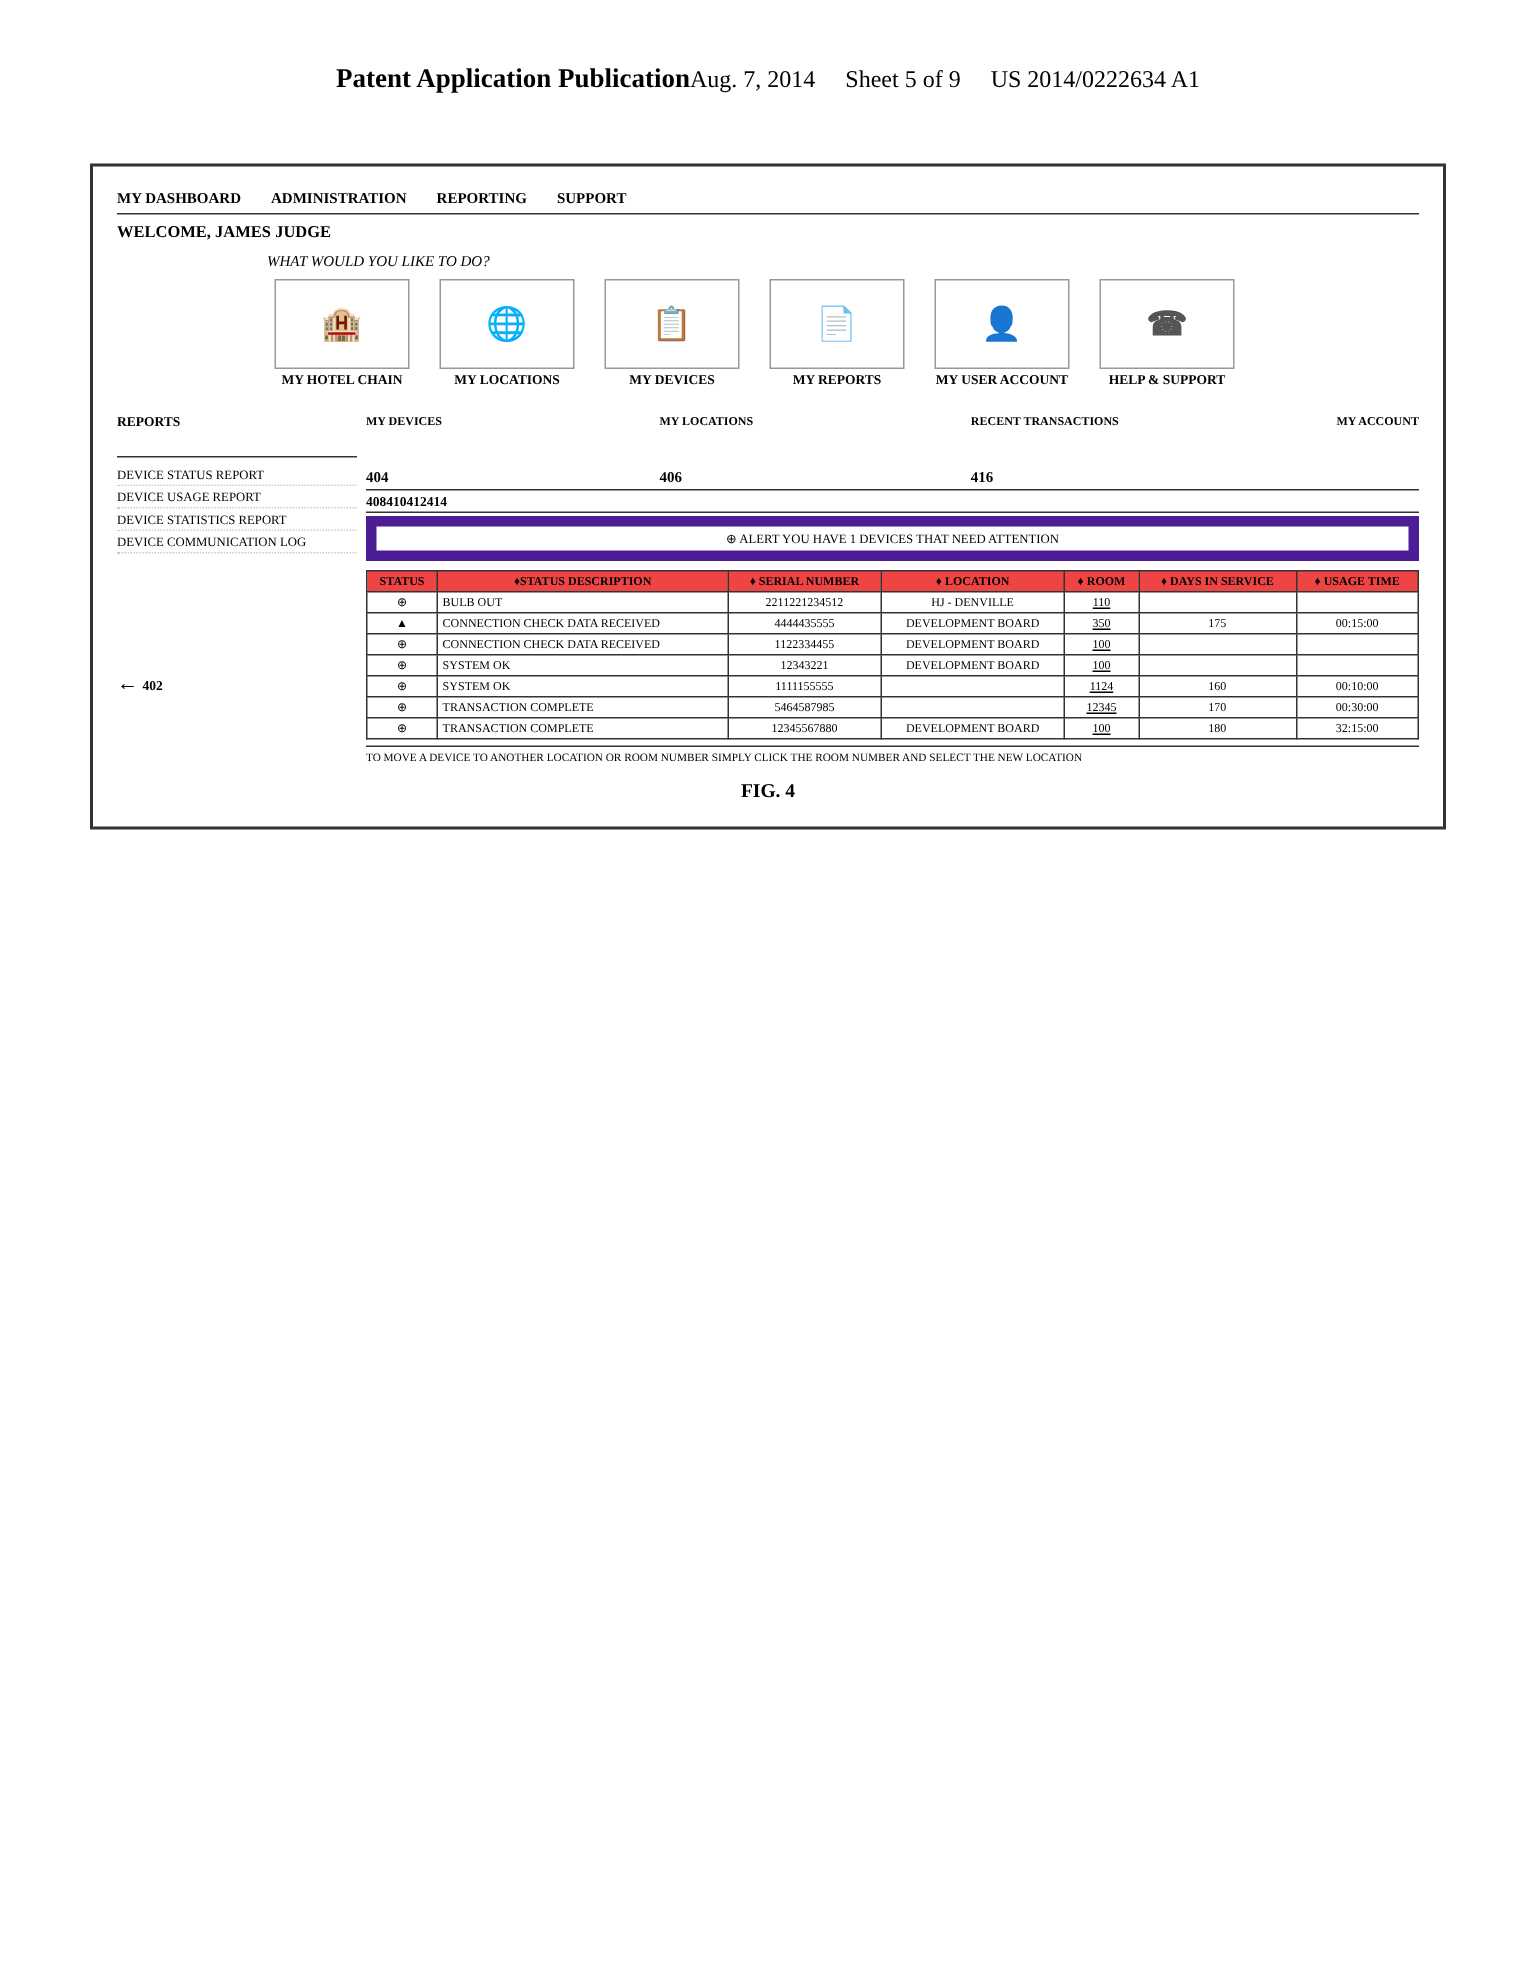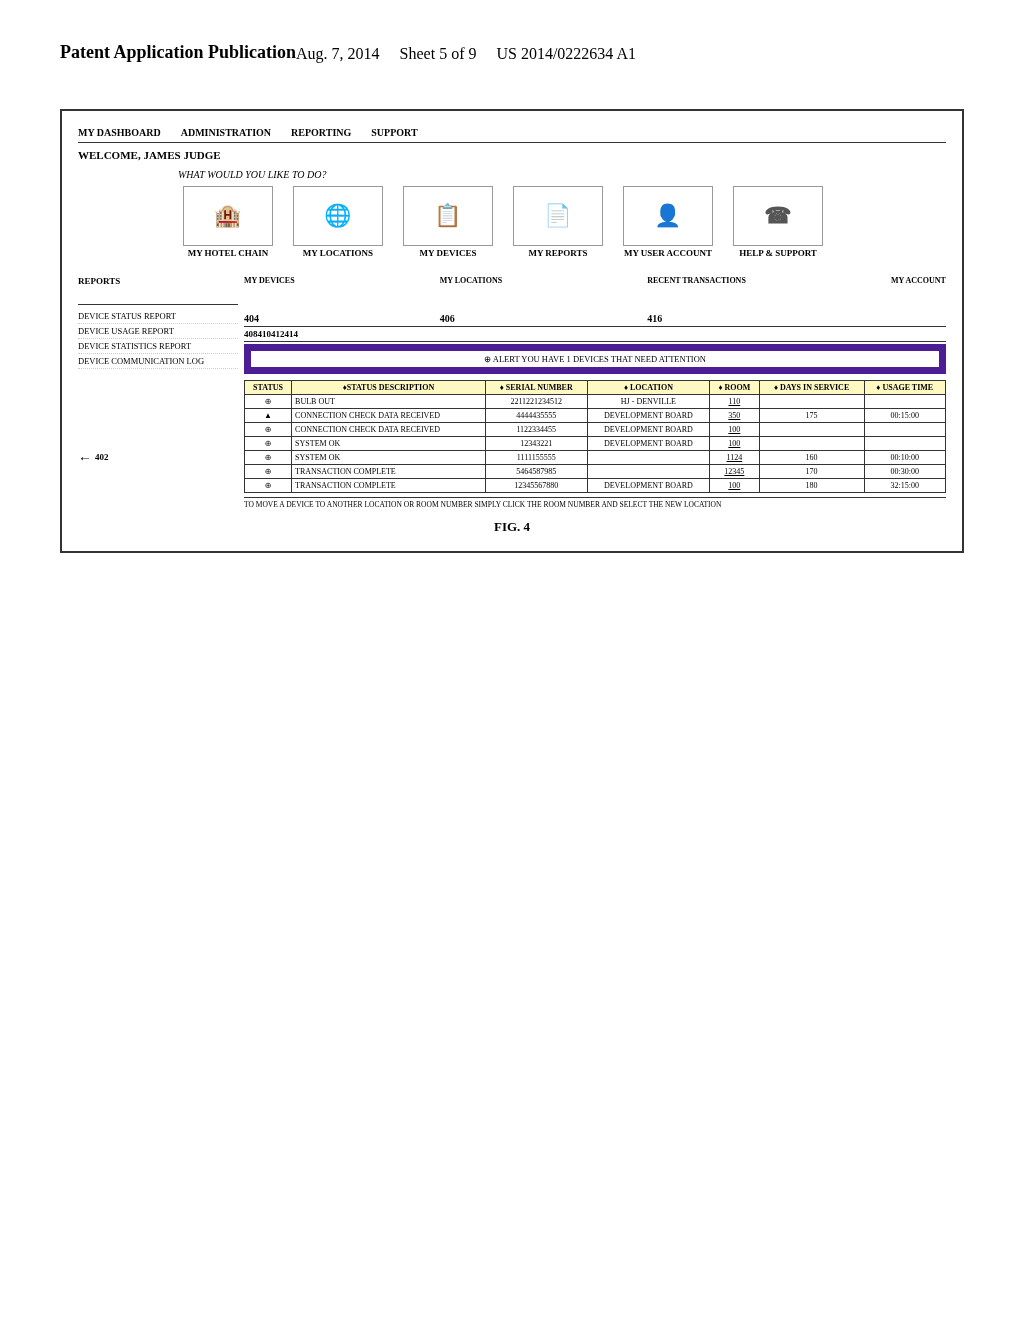--- a/index.html
+++ b/index.html
@@ -7,21 +7,21 @@
       width: 1024px;
       height: 1320px;
       background: #fff;
       font-family: 'Times New Roman', Times, serif;
       position: relative;
       overflow: hidden;
     }
 
     .page-header {
       display: flex;
-      justify-content: flex-start;
+      justify-content: center;
       align-items: flex-start;
       padding: 40px 60px 20px 60px;
     }
 
     .header-left {
       font-size: 18px;
       font-weight: bold;
       line-height: 1.4;
       max-width: 380px;
     }
@@ -143,21 +143,21 @@
       border-collapse: collapse;
       font-size: 8px;
     }
 
     .data-table th {
       border: 1px solid #333;
       padding: 2px 3px;
       font-size: 8px;
       font-weight: bold;
       text-align: center;
-      background: #fef9c3;
+      background: #ef4444;
     }
 
     .data-table td {
       border: 1px solid #333;
       padding: 2px 3px;
       font-size: 8px;
       text-align: center;
       vertical-align: middle;
     }
 

